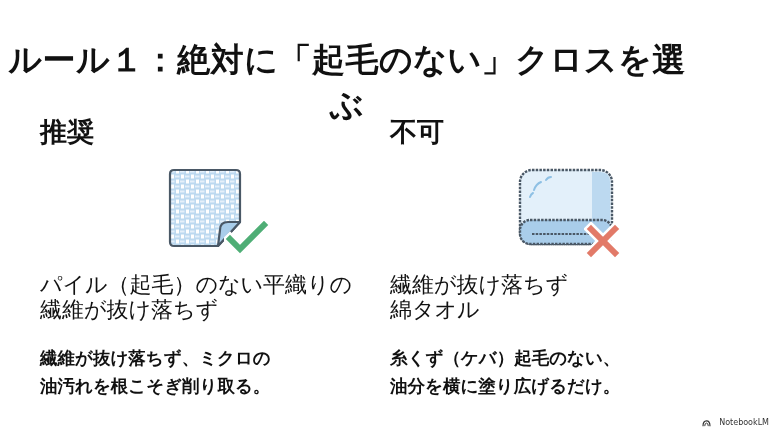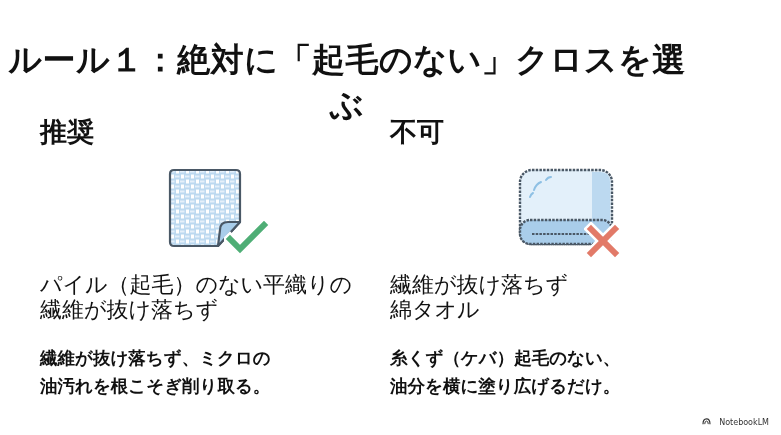--- a/index.html
+++ b/index.html
@@ -20,21 +20,21 @@
     .icon-wrap { position: relative; width: 120px; height: 100px; margin: 12px auto 0; }
     .icon-wrap svg { display: block; }
     .label {
       margin-top: 8px; font-size: 22px; font-weight: normal; line-height: 25px;
     }
     .desc {
       margin-top: 22px; font-size: 17.5px; font-weight: bold; line-height: 28px;
     }
     .watermark {
       position: absolute; right: 12px; bottom: 8px; font-size: 8px; color: #333;
-      display: flex; align-items: flex-start; gap: 8px; margin-top: 8px;
+      display: flex; align-items: flex-end; gap: 8px; margin-top: 8px;
     }
     .watermark .logo { width: 9px; height: 7px; }
   </style>
 </head>
 <body>
 
 <div class="slide">
   <div class="title">ルール１：絶対に「起毛のない」クロスを選ぶ</div>
 
   <div class="col left">

